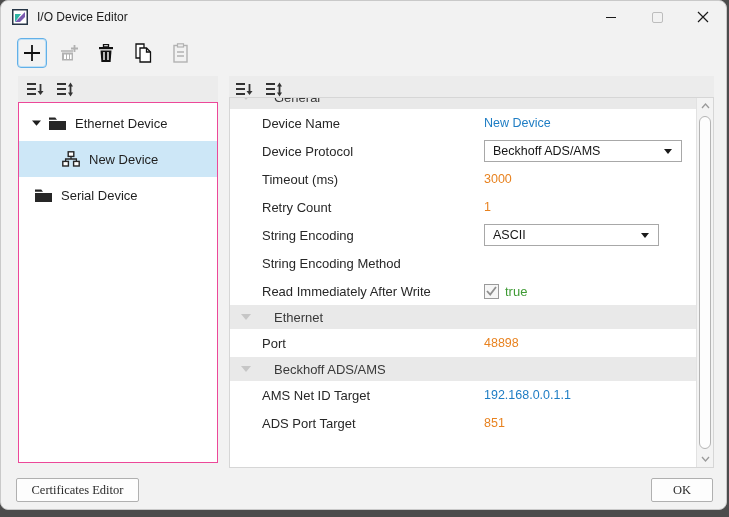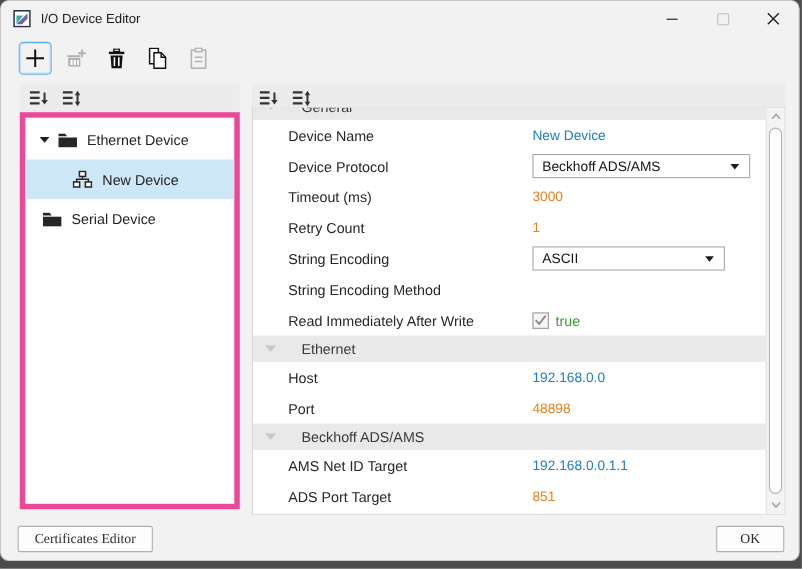--- a/index.html
+++ b/index.html
@@ -26,21 +26,21 @@
   .tool-btn{width:30px;height:30px;display:flex;align-items:center;justify-content:center;border:1px solid transparent;border-radius:4px;box-sizing:border-box;}
   .tool-btn.focused{border:1px solid #62b0e8;box-shadow:0 0 0 1px #bfe0f5 inset;}
   
   .strip{position:absolute;top:75px;height:26px;background:#ececec;display:flex;align-items:center;gap:12px;box-sizing:border-box;}
   .strip.left{left:17px;width:200px;padding-left:8px;}
   .strip.right{left:228px;width:485px;padding-left:6px;}
   .strip-btn{width:18px;height:16px;display:flex;align-items:center;justify-content:center;}
   
   .tree-box{
     position:absolute;left:17px;top:101px;width:200px;height:361px;
-    background:#ffffff;border:5px solid #ec4899;box-sizing:border-box;overflow:hidden;padding-top:2px;
+    background:#ffffff;border:1px solid #ec4899;box-sizing:border-box;overflow:hidden;padding-top:2px;
   }
   .tree-row{height:36px;display:flex;align-items:center;font-size:13px;color:#1f1f1f;cursor:default;}
   .tree-row.selected{background:#cde7f7;}
   .tree-row .expander{width:10px;margin-left:13px;display:flex;}
   .tree-row .t-icon{display:flex;margin-right:9px;}
   .tree-row.lvl0.noexp{padding-left:16px;}
   .tree-row.lvl0 .t-icon{margin-left:7px;}
   .tree-row.lvl0.noexp .t-icon{margin-left:0;}
   .tree-row.lvl1{padding-left:43px;}
   
@@ -259,24 +259,20 @@
               <path d="M1 5 L4.2 8.5 L10 1" stroke="#8f8f8f" stroke-width="1.8" fill="none"></path>
             </svg>
           </span>
           <span class="p-value check-green">true</span>
         </div>
         <div class="section-header">
           <span class="tri"></span>
           <span class="s-title">Ethernet</span>
         </div>
         <div class="prop-row">
-          <span class="p-label">Host</span>
-          <span class="p-value val-blue">192.168.0.0</span>
-        </div>
-        <div class="prop-row">
           <span class="p-label">Port</span>
           <span class="p-value val-orange">48898</span>
         </div>
         <div class="section-header">
           <span class="tri"></span>
           <span class="s-title">Beckhoff ADS/AMS</span>
         </div>
         <div class="prop-row">
           <span class="p-label">AMS Net ID Target</span>
           <span class="p-value val-blue">192.168.0.0.1.1</span>

